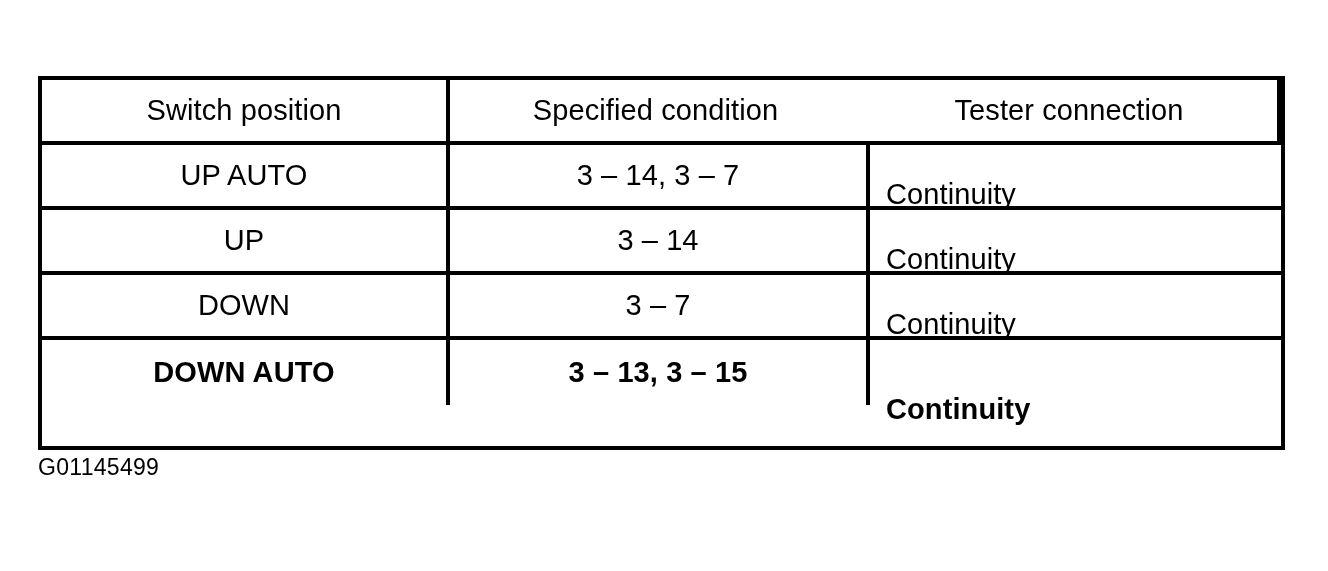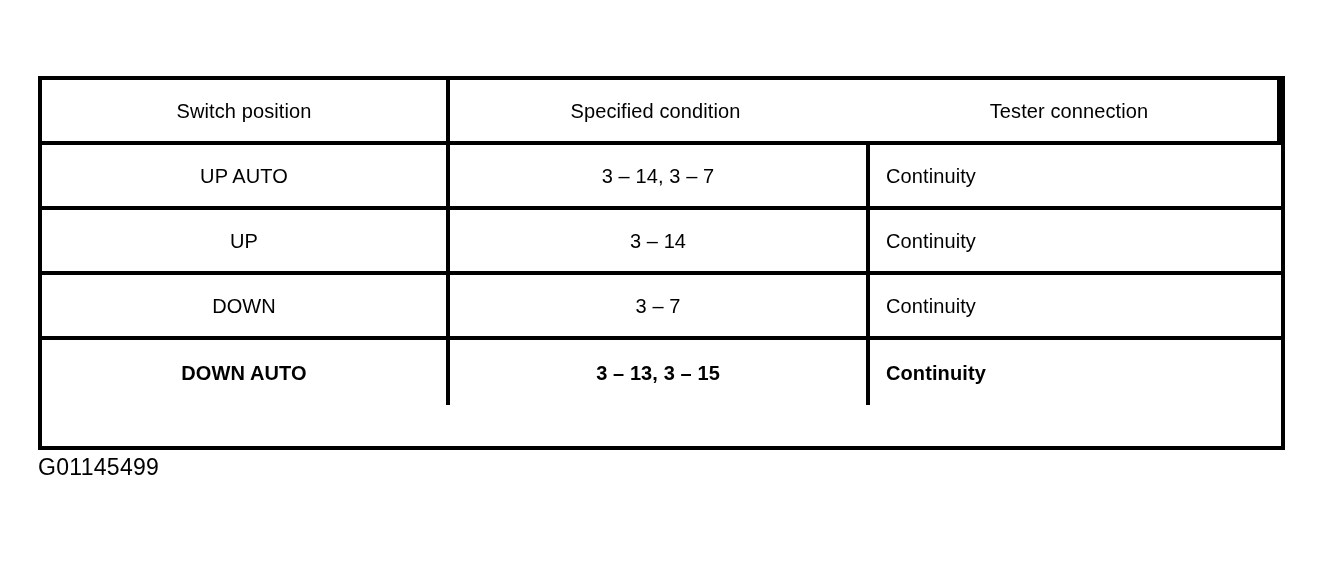--- a/index.html
+++ b/index.html
@@ -43,34 +43,35 @@
     font-weight: bold;
   }
 
   .tcell {
     box-sizing: border-box;
     display: flex;
     align-items: center;
     justify-content: center;
     overflow: visible;
     white-space: nowrap;
-    font-size: 20px;
+    font-size: 29px;
     line-height: 1;
     letter-spacing: 0.1px;
   }
 
   
   .col-switch    { width: 408px; border-right: 4px solid #000; }
   .col-tester    { width: 420px; border-right: 4px solid #000; }
   .col-condition { flex: 1 1 auto; }
 
   
   .col-condition.body {
     justify-content: flex-start;
     padding-left: 16px;
+    margin-top: 37px;
   }
 
   
   .trow.last .tcell { height: 65px; }
 </style>
 </head>
 <body>
 
 <div id="spec-table">
 

